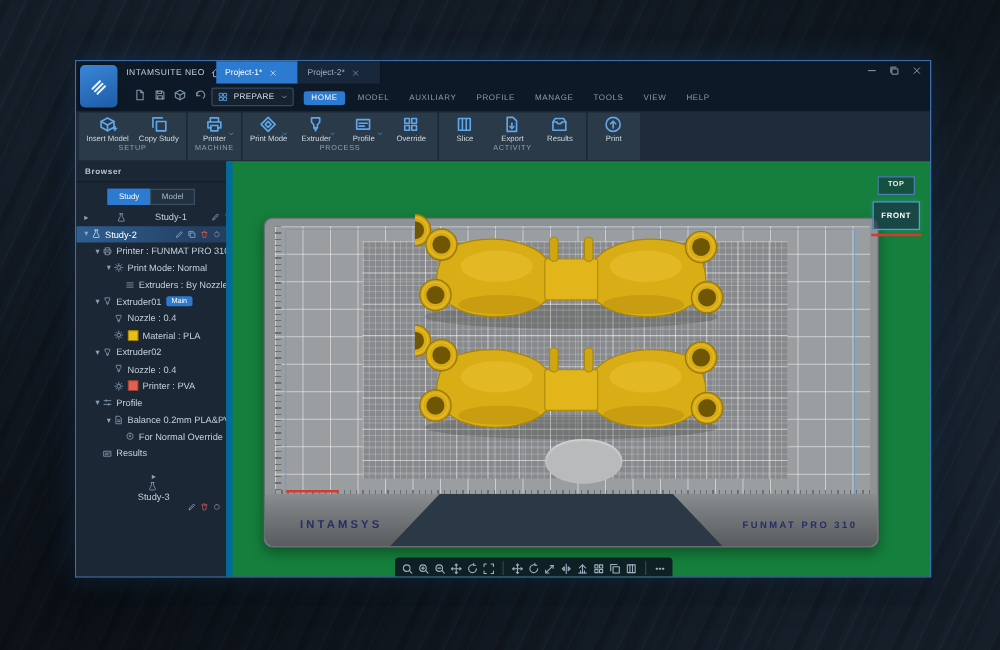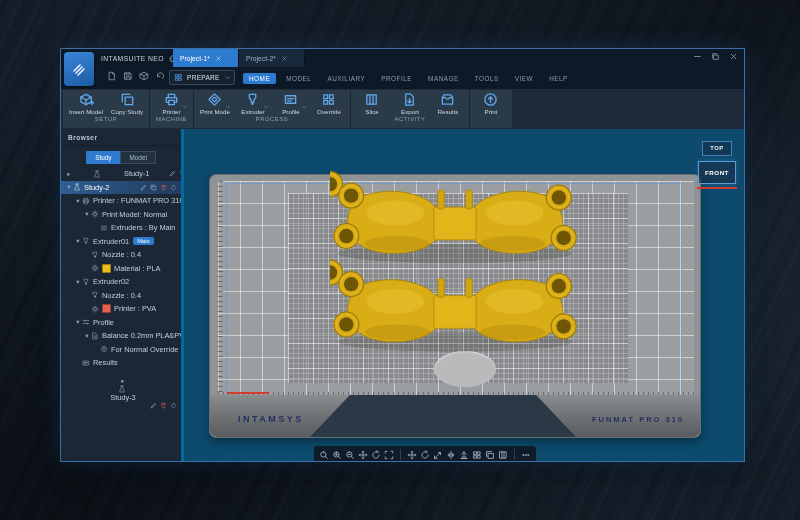--- a/index.html
+++ b/index.html
@@ -72,21 +72,21 @@
   .tree-row.selected{background:linear-gradient(90deg,#2e5f93,#233f61 85%);color:#fff;}
   .tree-row.gap{margin-top:7px;flex-direction:column;}
   .tw-exp{width:8px;text-align:center;font-size:6.5px;color:#8fa3b4;flex:none;}
   .tw-icon{display:flex;margin-right:3px;color:#7e95a9;flex:none;}
   .tree-row.selected .tw-icon{color:#b9d2e8;}
   .tw-swatch{width:7px;height:7px;border-radius:1px;margin-right:3px;border:1px solid rgba(0,0,0,.35);flex:none;}
   .tw-badge{margin-left:4px;background:#2c7bd1;color:#fff;font-size:5.8px;padding:1px 4px;border-radius:2px;}
   .tw-actions{margin-left:auto;display:flex;gap:3px;padding-right:4px;}
   .tw-act{display:flex;}
   
-  .viewport{flex:1;position:relative;background:#0c4a6e;border-left:3px solid #0369a1;overflow:hidden;}
+  .viewport{flex:1;position:relative;background:#15803d;border-left:5px solid #0369a1;overflow:hidden;}
   .plate{position:absolute;left:25px;top:45px;width:492px;height:264px;background:#909395;border:1px solid #6b6e70;border-radius:7px;box-sizing:border-box;box-shadow:0 4px 10px rgba(0,0,0,.35);}
   .surface{
     position:absolute;left:8px;top:6px;width:476px;height:216px;background:#9b9ea0;
     background-image:
       linear-gradient(rgba(255,255,255,.5) 1px, transparent 1px),
       linear-gradient(90deg, rgba(255,255,255,.5) 1px, transparent 1px);
     background-size:22px 22px;
   }
   .fine{
     position:absolute;left:70px;top:12px;width:340px;height:190px;
@@ -494,32 +494,32 @@
                 <path d="M8 1.5 V3.5" fill="none" stroke="currentColor" stroke-width="1.4" stroke-linecap="round" stroke-linejoin="round"></path>
                 <path d="M8 12.5 V14.5" fill="none" stroke="currentColor" stroke-width="1.4" stroke-linecap="round" stroke-linejoin="round"></path>
                 <path d="M1.5 8 H3.5" fill="none" stroke="currentColor" stroke-width="1.4" stroke-linecap="round" stroke-linejoin="round"></path>
                 <path d="M12.5 8 H14.5" fill="none" stroke="currentColor" stroke-width="1.4" stroke-linecap="round" stroke-linejoin="round"></path>
                 <path d="M3.5 3.5 L4.9 4.9" fill="none" stroke="currentColor" stroke-width="1.4" stroke-linecap="round" stroke-linejoin="round"></path>
                 <path d="M12.5 3.5 L11.1 4.9" fill="none" stroke="currentColor" stroke-width="1.4" stroke-linecap="round" stroke-linejoin="round"></path>
                 <path d="M3.5 12.5 L4.9 11.1" fill="none" stroke="currentColor" stroke-width="1.4" stroke-linecap="round" stroke-linejoin="round"></path>
                 <path d="M12.5 12.5 L11.1 11.1" fill="none" stroke="currentColor" stroke-width="1.4" stroke-linecap="round" stroke-linejoin="round"></path>
               </svg>
             </span>
-            <span class="tw-label">Print Model: Normal</span>
+            <span class="tw-label">Print Mode: Normal</span>
           </div>
           <div class="tree-row" style="padding-left: 31px;">
             <span class="tw-exp"></span>
             <span class="tw-icon">
               <svg viewBox="0 0 16 16" width="8" height="8">
                 <path d="M3 4.5 H13" fill="none" stroke="currentColor" stroke-width="1.4" stroke-linecap="round" stroke-linejoin="round"></path>
                 <path d="M3 8 H13" fill="none" stroke="currentColor" stroke-width="1.4" stroke-linecap="round" stroke-linejoin="round"></path>
                 <path d="M3 11.5 H13" fill="none" stroke="currentColor" stroke-width="1.4" stroke-linecap="round" stroke-linejoin="round"></path>
               </svg>
             </span>
-            <span class="tw-label">Extruders : By Main</span>
+            <span class="tw-label">Extruders : By Nozzle</span>
           </div>
           <div class="tree-row" style="padding-left: 13px;">
             <span class="tw-exp">▾</span>
             <span class="tw-icon">
               <svg viewBox="0 0 16 16" width="8" height="8">
                 <path d="M4.5 2.5 H11.5 V6 L9.5 8.5 V11 H6.5 V8.5 L4.5 6 Z" fill="none" stroke="currentColor" stroke-width="1.4" stroke-linecap="round" stroke-linejoin="round"></path>
                 <path d="M7 11 L8 13.5 L9 11" fill="none" stroke="currentColor" stroke-width="1.4" stroke-linecap="round" stroke-linejoin="round"></path>
               </svg>
             </span>
             <span class="tw-label">Extruder01</span>

